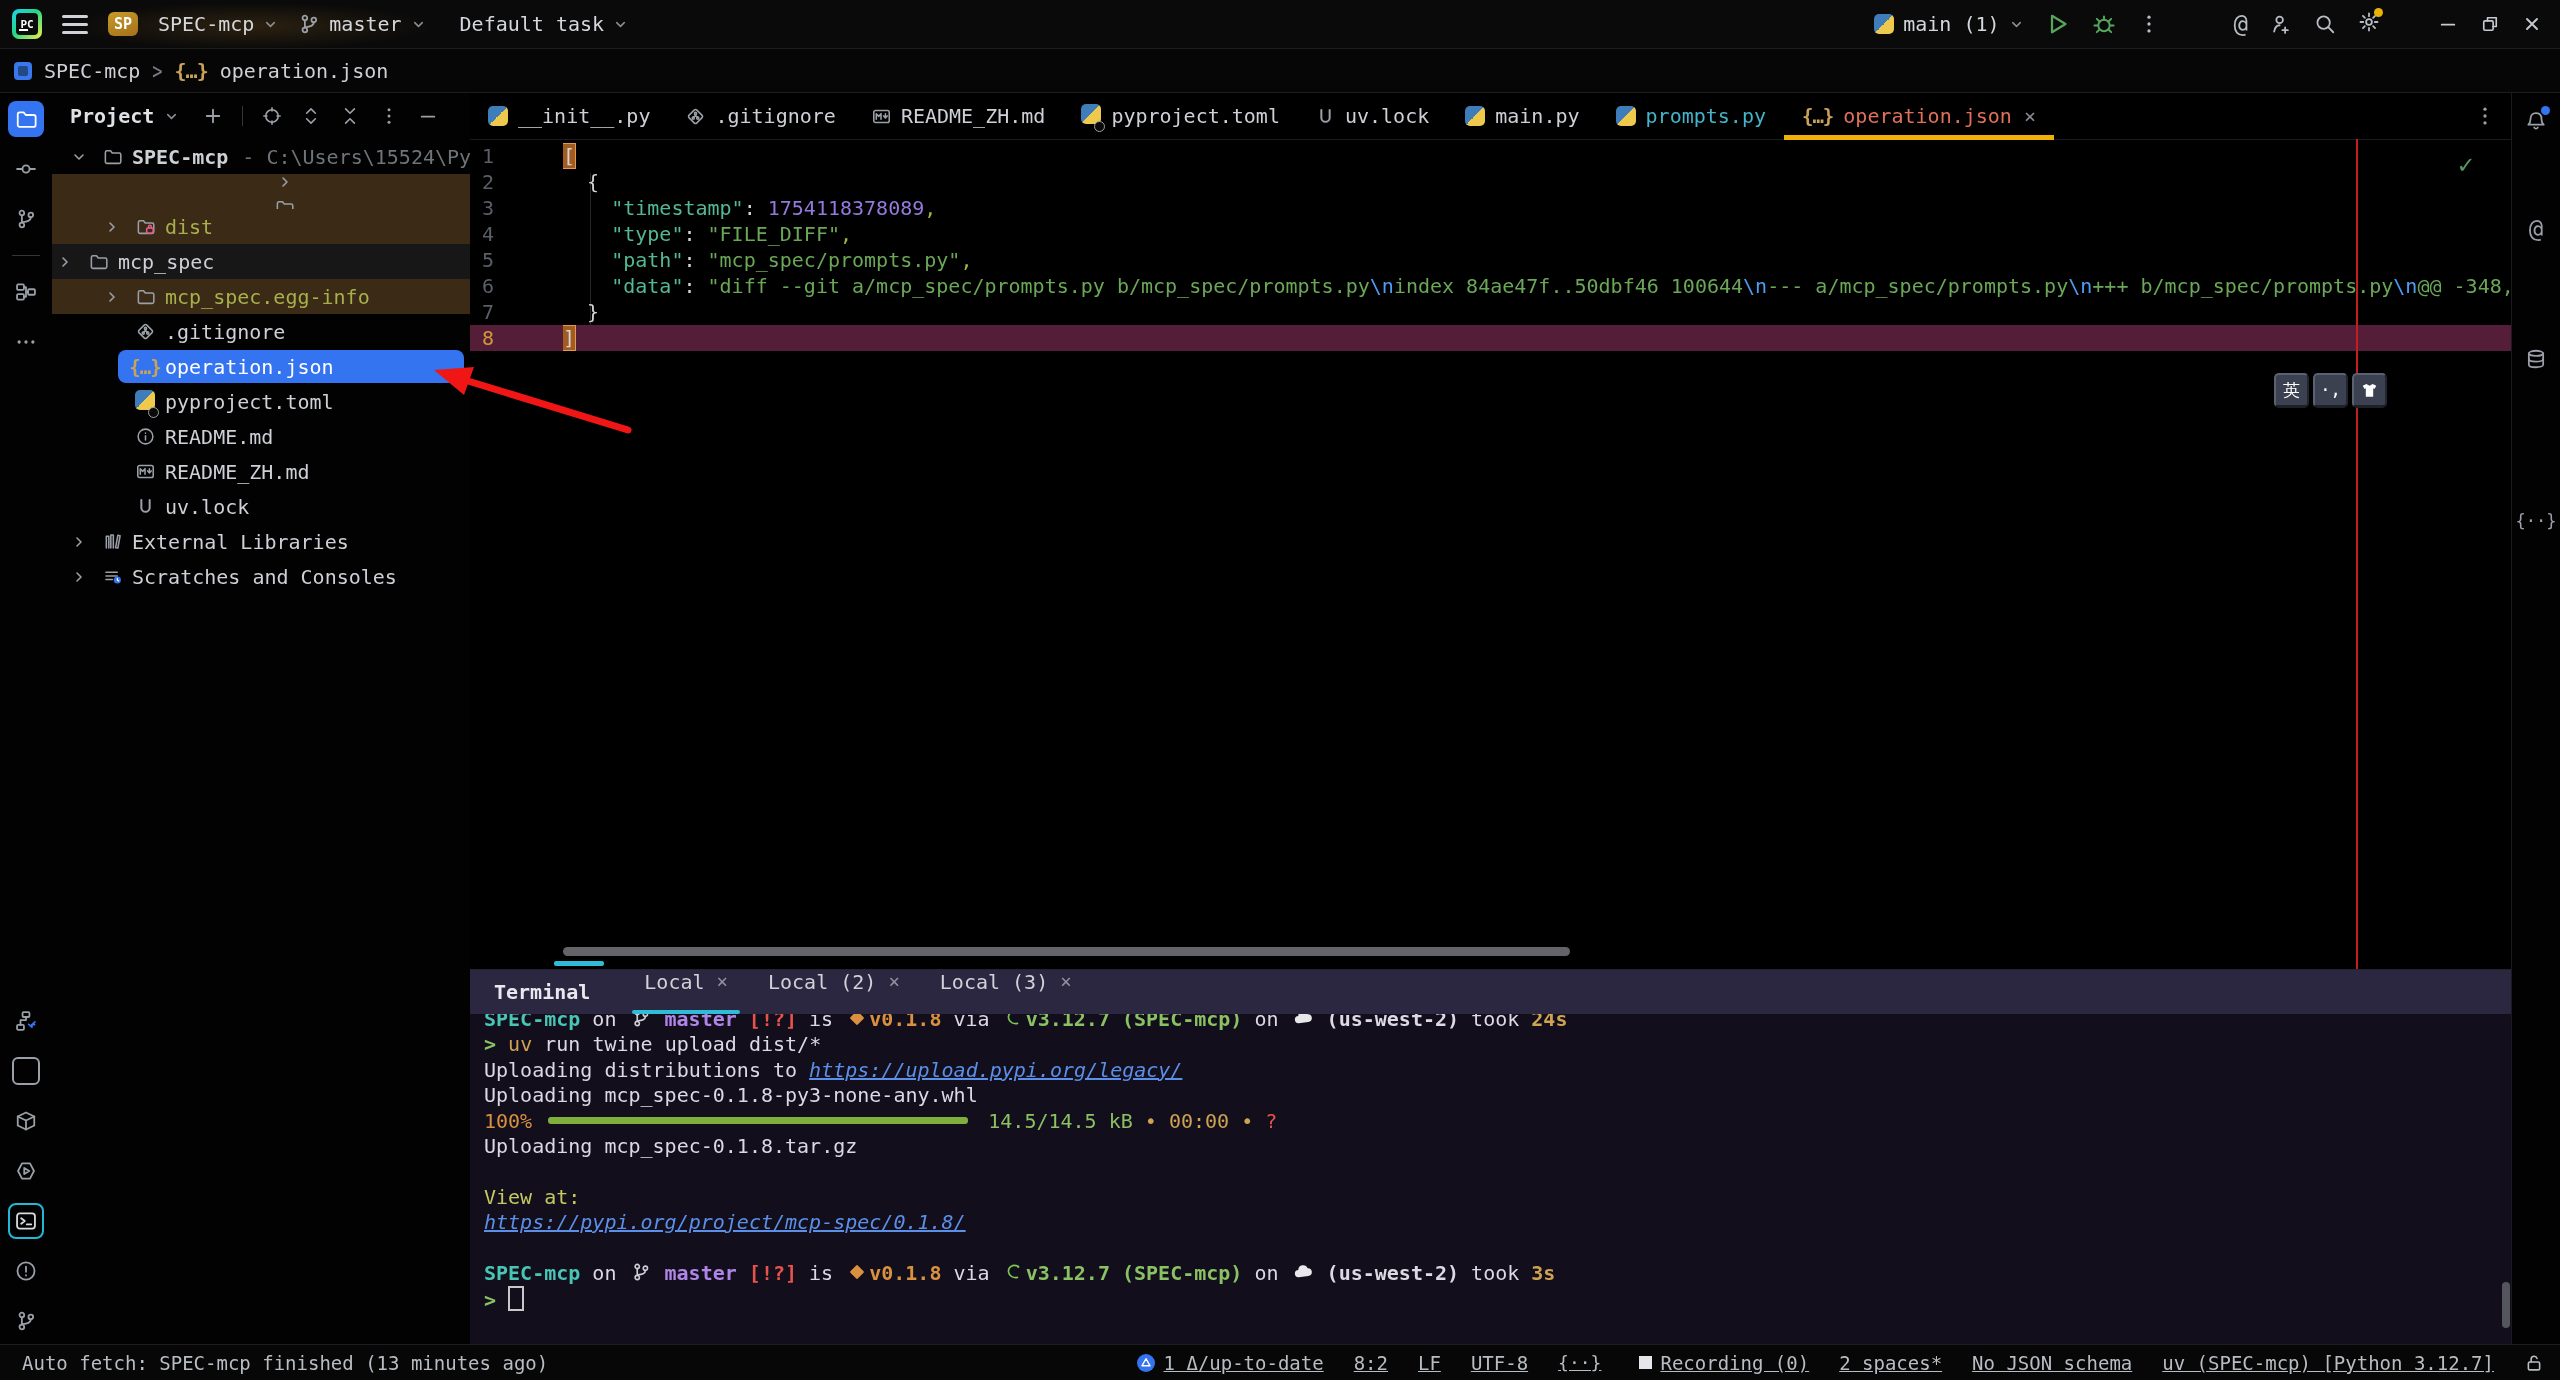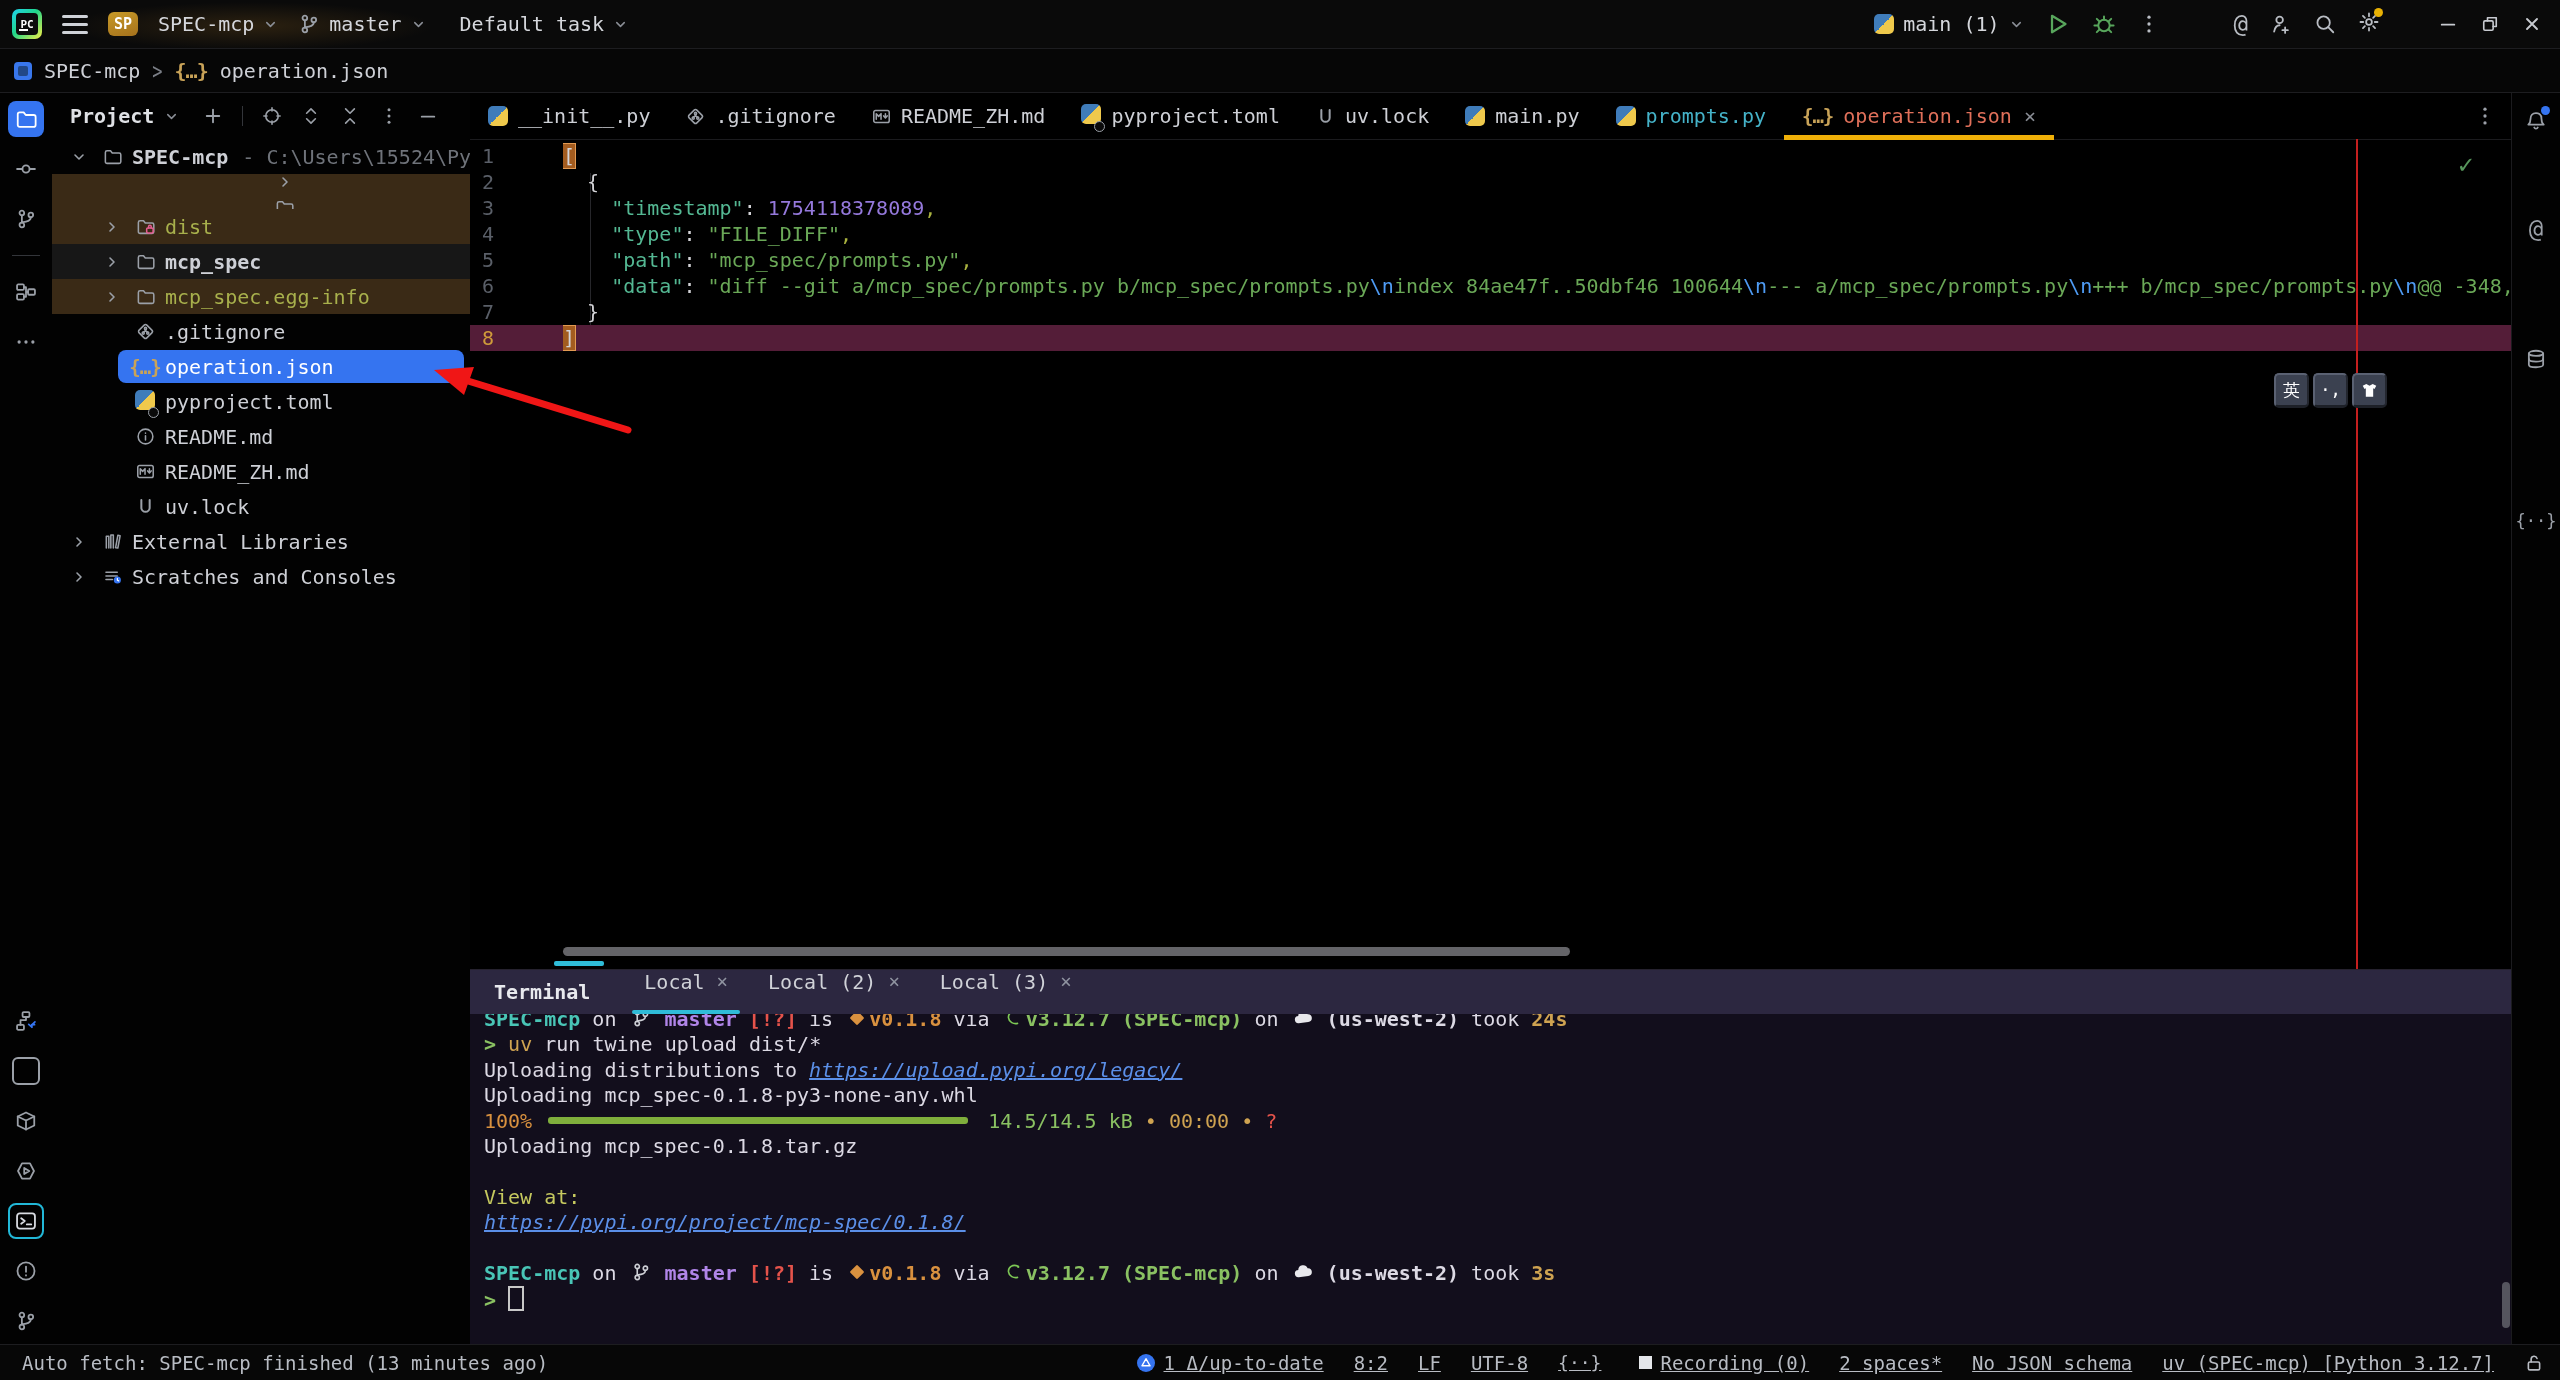--- a/index.html
+++ b/index.html
@@ -462,21 +462,21 @@
             <svg viewBox="0 0 16 16" fill="none" stroke="currentColor" stroke-width="1.3" stroke-linecap="round" stroke-linejoin="round">
               <path d="M2 4.6c0-.8.6-1.4 1.4-1.4h2.9l1.5 1.9h5.8c.8 0 1.4.6 1.4 1.4v5.9c0 .8-.6 1.4-1.4 1.4H3.4c-.8 0-1.4-.6-1.4-1.4z"></path>
               <g stroke="#e55e92">
                 <rect x="9" y="9.2" width="5.4" height="4.2" rx="1" fill="#3a2a16"></rect>
                 <path d="M10.6 9.2V8a1.1 1.1 0 012.2 0v1.2"></path>
               </g>
             </svg>
           </span>
           <span class="lbl t-olivetxt">dist</span>
         </div>
-        <div class="trow bg-subtle" style="padding-left: 47px; font-weight: bold;">
+        <div class="trow bg-subtle" style="">
           <span class="chevbox">
             <span data-icon="chevron-right">
               <svg viewBox="0 0 16 16" fill="none" stroke="currentColor" stroke-width="1.6" stroke-linecap="round" stroke-linejoin="round">
                 <path d="M6 4l4 4-4 4"></path>
               </svg>
             </span>
           </span>
           <span class="ficon" data-icon="folder">
             <svg viewBox="0 0 16 16" fill="none" stroke="currentColor" stroke-width="1.3" stroke-linecap="round" stroke-linejoin="round">
               <path d="M2 4.6c0-.8.6-1.4 1.4-1.4h2.9l1.5 1.9h5.8c.8 0 1.4.6 1.4 1.4v5.9c0 .8-.6 1.4-1.4 1.4H3.4c-.8 0-1.4-.6-1.4-1.4z"></path>

